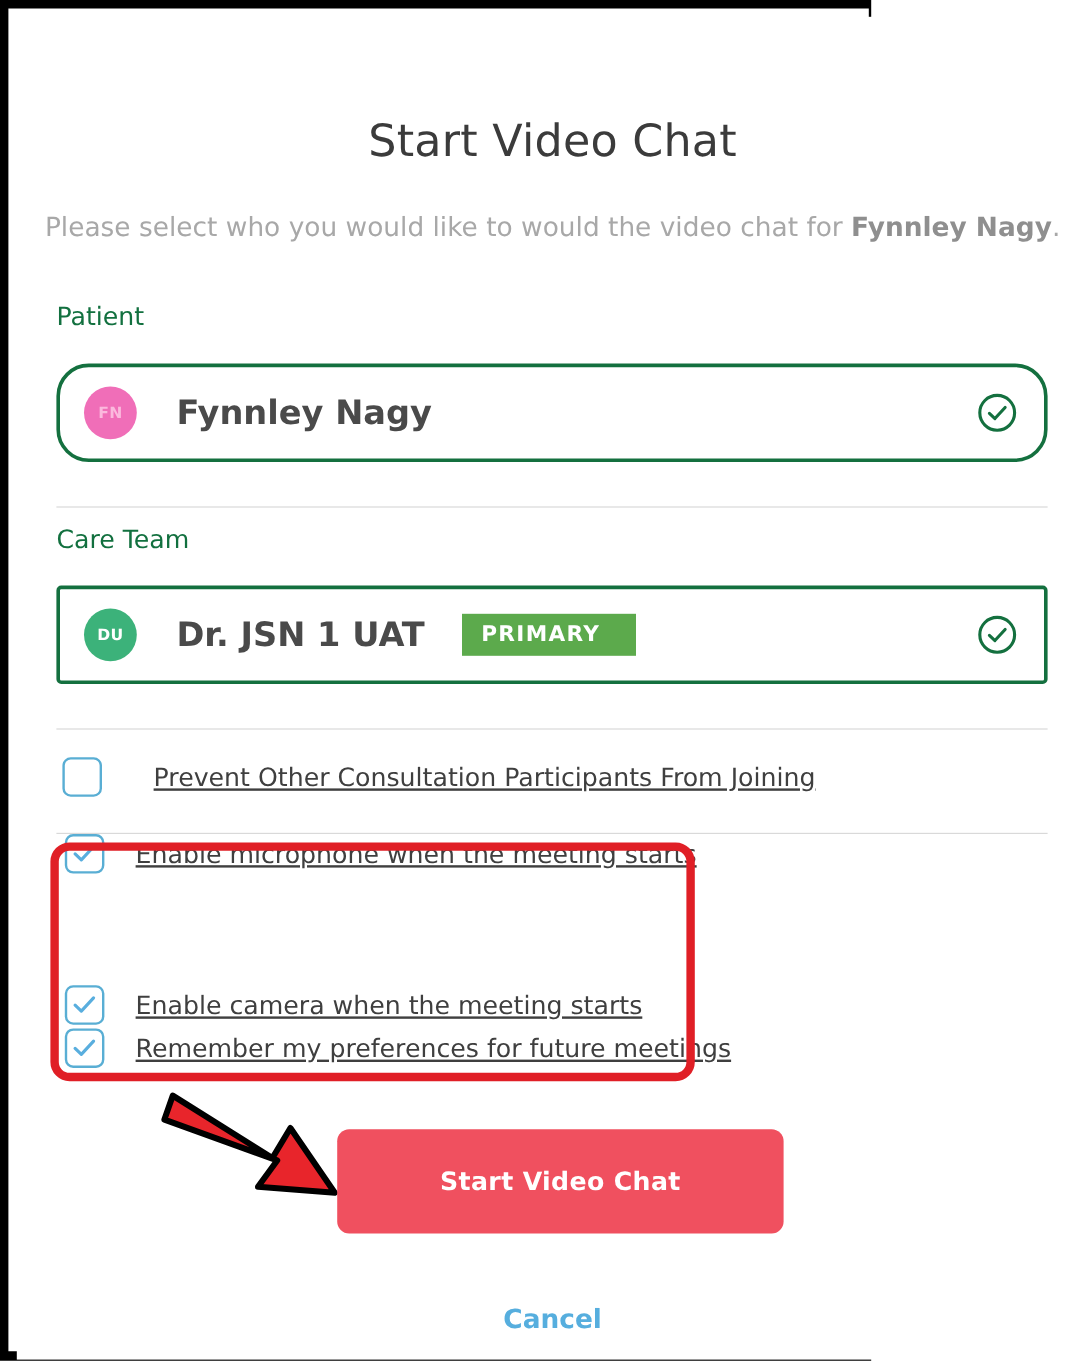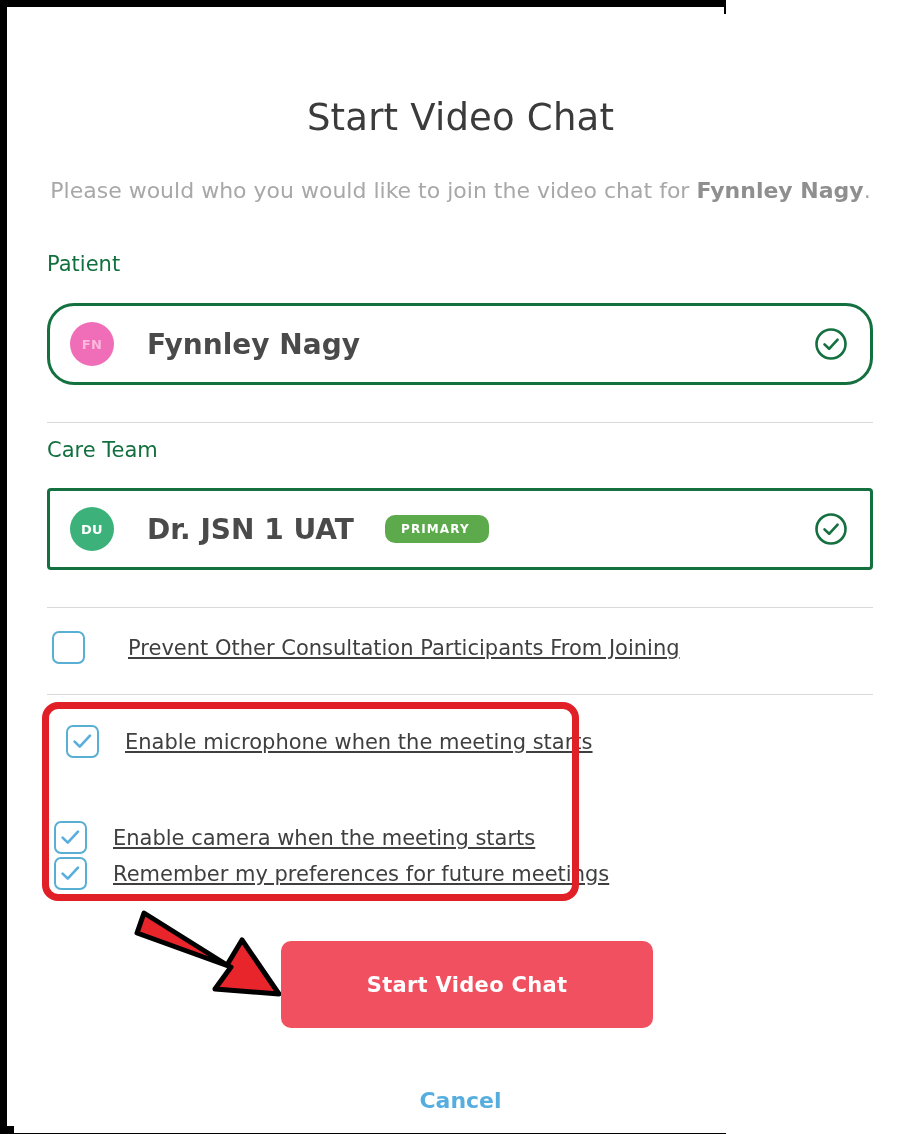--- a/index.html
+++ b/index.html
@@ -118,25 +118,25 @@
     white-space: nowrap;
   }
 
   .badge {
     position: absolute;
     left: 335px;
     top: 50%;
     transform: translateY(-50%);
     background: #5caa4c;
     color: #ffffff;
-    font-size: 12px;
+    font-size: 18px;
     font-weight: 700;
     letter-spacing: 1.1px;
-    padding: 7px 19px 7px 16px;
-    border-radius: 10px;
+    padding: 7px 30px 7px 16px;
+    border-radius: 0;
     white-space: nowrap;
   }
 
   .check-circle {
     position: absolute;
     right: 22px;
     top: 50%;
     transform: translateY(-50%);
     width: 34px;
     height: 34px;
@@ -173,21 +173,21 @@
   .cb-label {
     margin-left: 27px;
     font-size: 21px;
     color: #3f3f3f;
     white-space: nowrap;
     text-decoration: underline;
   }
   #cb-prevent { left: 38px; top: 617px; }
   #cb-prevent .cb-label { margin-left: 43px; }
 
-  #cb-mic    { left: 40px; top: 711px; margin-left: 12px; }
+  #cb-mic    { left: 40px; top: 681px; }
   #cb-cam    { left: 40px; top: 807px; }
   #cb-remember { left: 40px; top: 843px; }
   #cb-mic .cb-label, #cb-cam .cb-label, #cb-remember .cb-label { margin-left: 26px; }
 
   
   #annot-box {
     position: absolute;
     left: 28px;
     top: 688px;
     width: 537px;
@@ -241,21 +241,21 @@
   }
 </style>
 </head>
 <body>
 
 <div id="frame">
   <div id="dialog">
 
     <div class="title">Start Video Chat</div>
 
-    <div class="subtitle"><span>Please would who you would like to join the video chat for </span><b>Fynnley Nagy</b><span>.</span></div>
+    <div class="subtitle"><span>Please select who you would like to would the video chat for </span><b>Fynnley Nagy</b><span>.</span></div>
 
     <div class="sec-label" id="label-patient">Patient</div>
 
     <div class="card" id="card-patient">
       <div class="avatar" id="avatar-patient">FN</div>
       <div class="card-name">Fynnley Nagy</div>
       <svg class="check-circle" viewBox="0 0 34 34">
         <circle cx="17" cy="17" r="14.5" fill="none" stroke="#14703f" stroke-width="2.6"></circle>
         <path d="M10.5 17.4 L15.1 21.8 L23.6 12.6" fill="none" stroke="#14703f" stroke-width="2.6" stroke-linecap="round" stroke-linejoin="round"></path>
       </svg>

